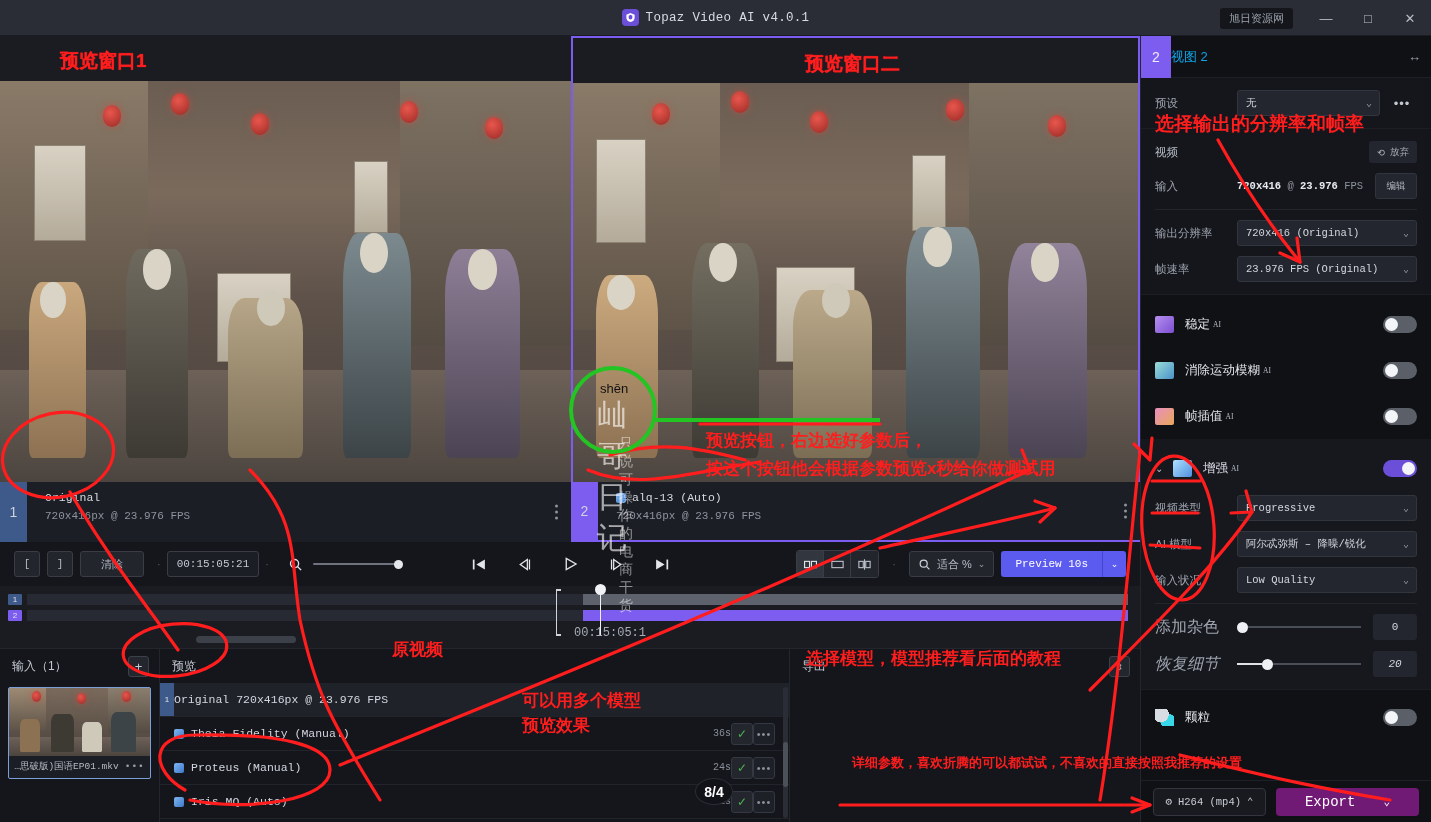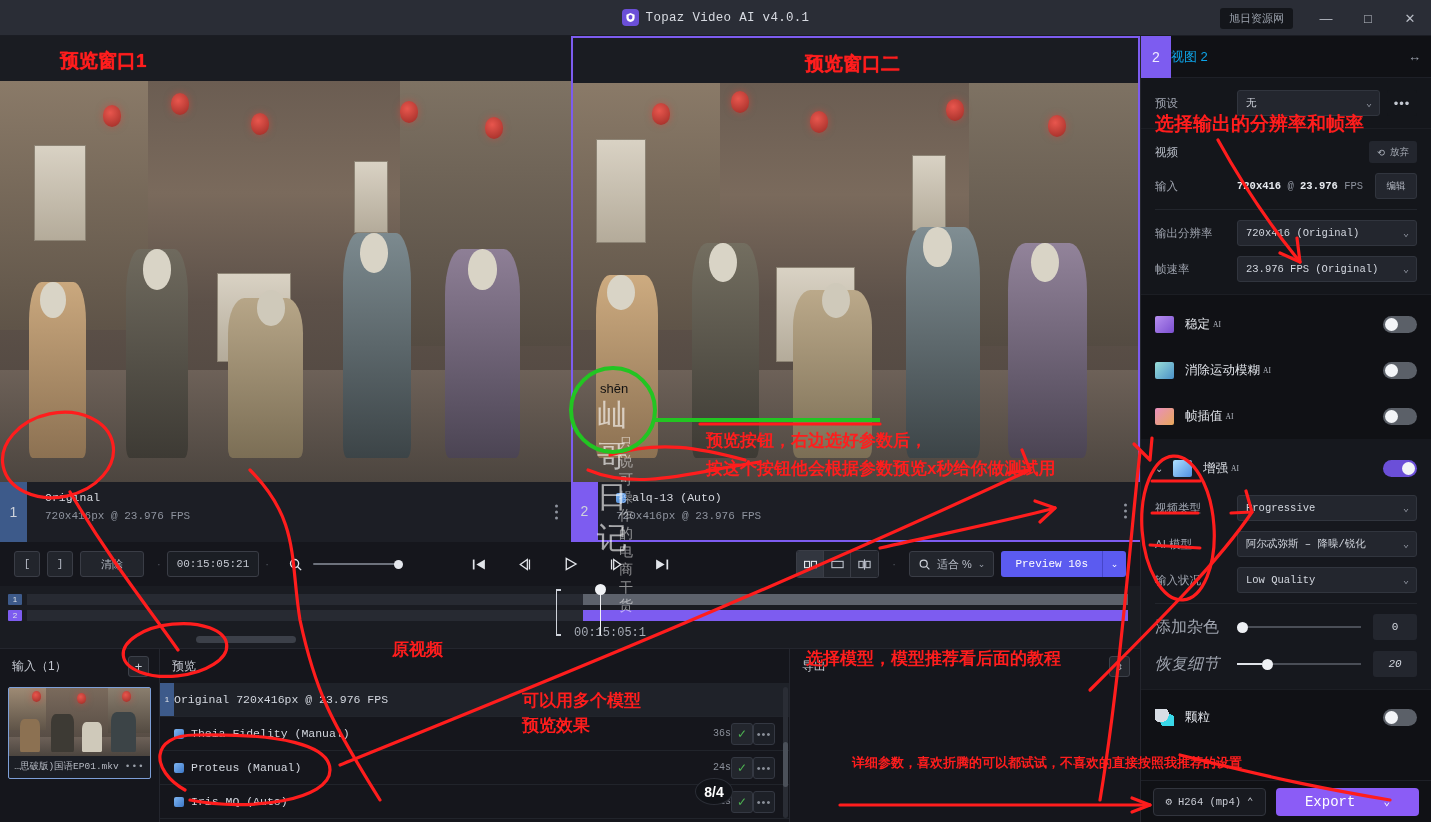--- a/index.html
+++ b/index.html
@@ -187,21 +187,21 @@
 
   .slider-row { display:flex; align-items:center; margin-bottom:11px; }
   .sl-lbl { font-size:16px; color:#9ea3ae; width:82px; flex:0 0 82px; }
   .sl-track { flex:1; height:2px; background:#4a4e57; position:relative; margin-right:12px; }
   .sl-track .filled { position:absolute; left:0; top:0; bottom:0; background:#dfe2e8; }
   .sl-knob { position:absolute; top:-4.5px; width:11px; height:11px; border-radius:50%; background:#eef0f4; }
   .sl-val { width:44px; height:26px; background:#23262e; border-radius:3px; display:flex; align-items:center; justify-content:center; font-size:11px; color:#d3d7df; font-family:"Liberation Mono", monospace;}
 
   .rp-footer { height:42px; flex:0 0 42px; display:flex; align-items:center; padding:0 12px; gap:10px; background:#101115; border-top:1px solid #1e2027; }
   .codec-btn { flex:1; height:28px; border:1px solid #32353e; background:#181a20; border-radius:4px; display:flex; align-items:center; justify-content:center; gap:6px; font-size:10.5px; color:#c9ccd4; font-family:"Liberation Mono", monospace;}
-  .export-btn { width:143px; height:28px; background:#8b5cf6; border-radius:4px; display:flex; align-items:center; justify-content:center; gap:28px; font-size:14px; color:#fff; font-family:"Liberation Mono", monospace; }
+  .export-btn { width:143px; height:28px; background:#701a75; border-radius:4px; display:flex; align-items:center; justify-content:center; gap:28px; font-size:14px; color:#fff; font-family:"Liberation Mono", monospace; }
 
   
   .anno { position:absolute; inset:0; pointer-events:none; z-index:50; }
   .anno svg { position:absolute; inset:0; width:1431px; height:822px; }
   .atxt { position:absolute; color:#ff1d1d; font-weight:bold; white-space:pre; line-height:1.25; }
   .watermark { position:absolute; z-index:40; pointer-events:none; }
   .wm-main { font-size:30px; color:rgba(255,255,255,.62); letter-spacing:10px; font-family:"DejaVu Sans", sans-serif; }
   .wm-sub { font-size:14px; color:rgba(255,255,255,.5); letter-spacing:2px; }
   .wm-pin { font-size:13px; color:#111; }
   .page-badge {

